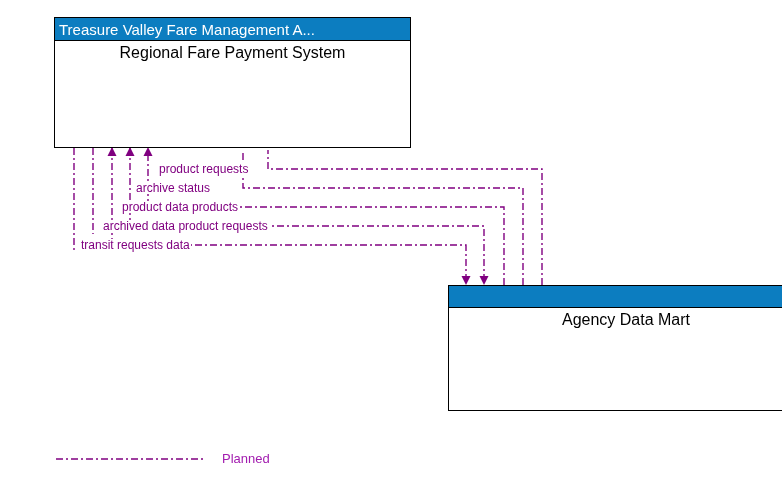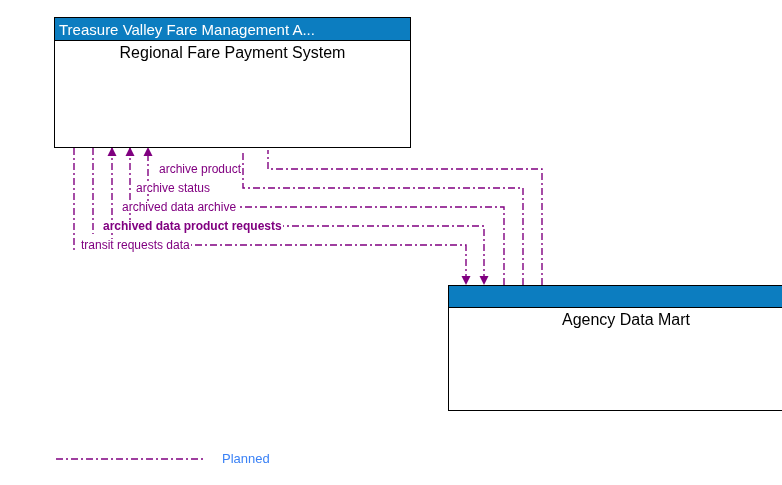--- a/index.html
+++ b/index.html
@@ -81,21 +81,21 @@
     line-height: 12px;
     white-space: nowrap;
     background: #ffffff;
     padding: 0 1px;
   }
   
   .legend-text {
     position: absolute;
     left: 186px;
     top: 452px;
-    color: #3b82f6;
+    color: #a21caf;
     font-size: 13px;
     line-height: 14px;
     white-space: nowrap;
   }
 </style>
 </head>
 <body>
 
 <div id="diagram-root">
 
@@ -142,25 +142,25 @@
   <div class="node-box" id="node-fare-payment">
     <div class="node-header">Treasure Valley Fare Management A...</div>
     <div class="node-title">Regional Fare Payment System</div>
   </div>
 
   <div class="node-box" id="node-agency-data-mart">
     <div class="node-header"></div>
     <div class="node-title">Agency Data Mart</div>
   </div>
 
-  <div class="flow-label" style="left:122px; top:163px;">archive product</div>
+  <div class="flow-label" style="left:122px; top:163px;">product requests</div>
 
   <div class="flow-label" style="left:99px; top:182px;text-align:center;">archive status</div>
 
-  <div class="flow-label" style="left:85px; top:201px;">archived data archive</div>
+  <div class="flow-label" style="left:85px; top:201px;">product data products</div>
 
-  <div class="flow-label" style="left:66px; top:220px;font-weight:bold;">archived data product requests</div>
+  <div class="flow-label" style="left:66px; top:220px;">archived data product requests</div>
 
   <div class="flow-label" style="left:44px; top:239px;">transit requests data</div>
 
   <div class="legend-text">Planned</div>
 
 </div>
 
 </body></html>

